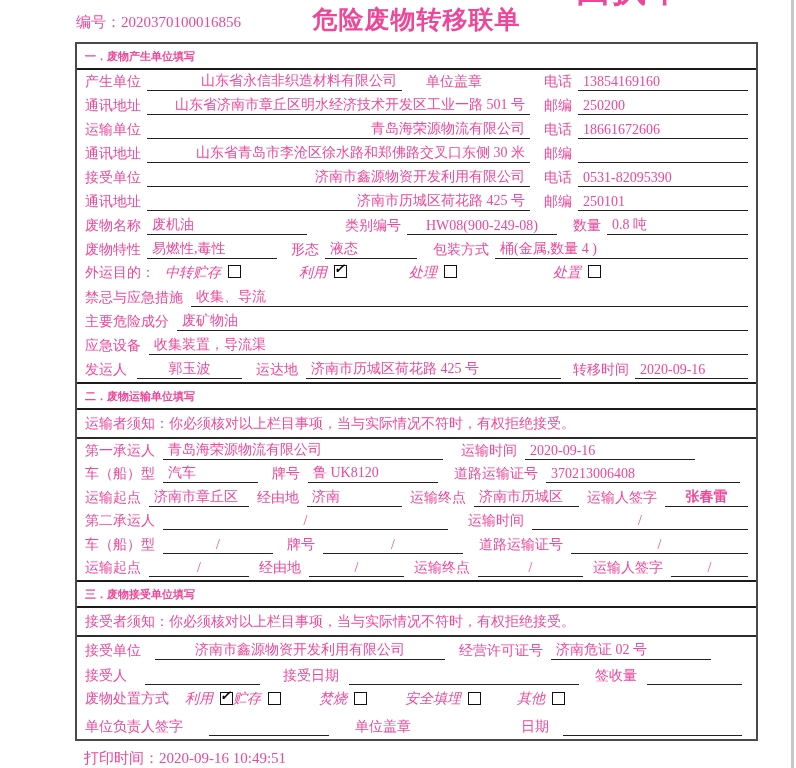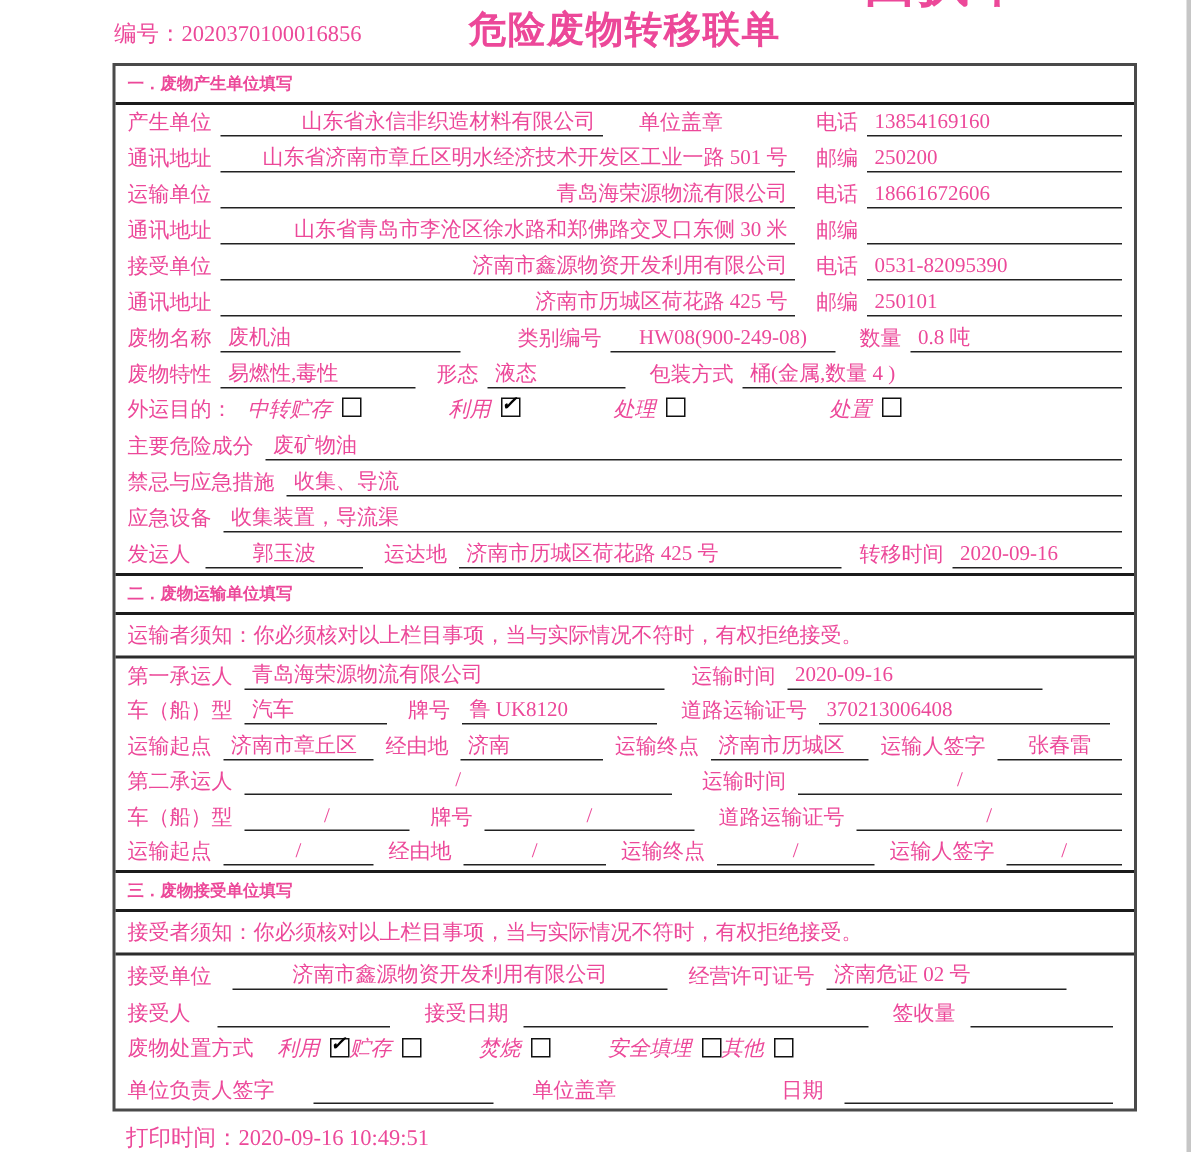--- a/index.html
+++ b/index.html
@@ -150,27 +150,27 @@
         <span class="lbl">处理</span>
         <span class="cb"></span>
       </span>
       <span class="cbi" style="margin-left:96px;">
         <span class="lbl">处置</span>
         <span class="cb"></span>
       </span>
     </div>
 
     <div class="row">
+      <span class="lbl">禁忌与应急措施</span>
+      <span class="val grow" style="margin-left:8px;">收集、导流</span>
+    </div>
+
+    <div class="row">
       <span class="lbl">主要危险成分</span>
       <span class="val grow" style="margin-left:8px;">废矿物油</span>
-    </div>
-
-    <div class="row">
-      <span class="lbl">禁忌与应急措施</span>
-      <span class="val grow" style="margin-left:8px;">收集、导流</span>
     </div>
 
     <div class="row">
       <span class="lbl">应急设备</span>
       <span class="val grow" style="margin-left:8px;">收集装置，导流渠</span>
     </div>
 
     <div class="row">
       <span class="lbl">发运人</span>
       <span class="val ctr" style="width:105px;margin-left:10px;">郭玉波</span>
@@ -201,21 +201,21 @@
     </div>
 
     <div class="row s2">
       <span class="lbl">运输起点</span>
       <span class="val" style="width:100px;margin-left:8px;">济南市章丘区</span>
       <span class="lbl" style="margin-left:8px;">经由地</span>
       <span class="val" style="width:95px;margin-left:8px;">济南</span>
       <span class="lbl" style="margin-left:8px;">运输终点</span>
       <span class="val" style="width:105px;margin-left:8px;">济南市历城区</span>
       <span class="lbl" style="margin-left:8px;">运输人签字</span>
-      <span class="val grow ctr" style="margin-left:8px;">张春雷</span>
+      <span class="val grow ctr" style="margin-left:8px;font-weight:bold;">张春雷</span>
     </div>
 
     <div class="row s2">
       <span class="lbl">第二承运人</span>
       <span class="val ctr" style="width:285px;margin-left:8px;">/</span>
       <span class="lbl" style="margin-left:20px;">运输时间</span>
       <span class="val grow ctr" style="margin-left:8px;">/</span>
     </div>
 
     <div class="row s2">
@@ -270,21 +270,21 @@
         <span class="cb"></span>
       </span>
       <span class="cbi" style="margin-left:38px;">
         <span class="lbl">焚烧</span>
         <span class="cb"></span>
       </span>
       <span class="cbi" style="margin-left:38px;">
         <span class="lbl">安全填埋</span>
         <span class="cb"></span>
       </span>
-      <span class="cbi" style="">
+      <span class="cbi" style="margin-left:36px;">
         <span class="lbl">其他</span>
         <span class="cb"></span>
       </span>
     </div>
 
     <div class="row tall">
       <span class="lbl">单位负责人签字</span>
       <span class="val" style="width:120px;margin-left:26px;"></span>
       <span class="lbl" style="margin-left:26px;">单位盖章</span>
       <span style="width:110px;flex:none;"></span>

